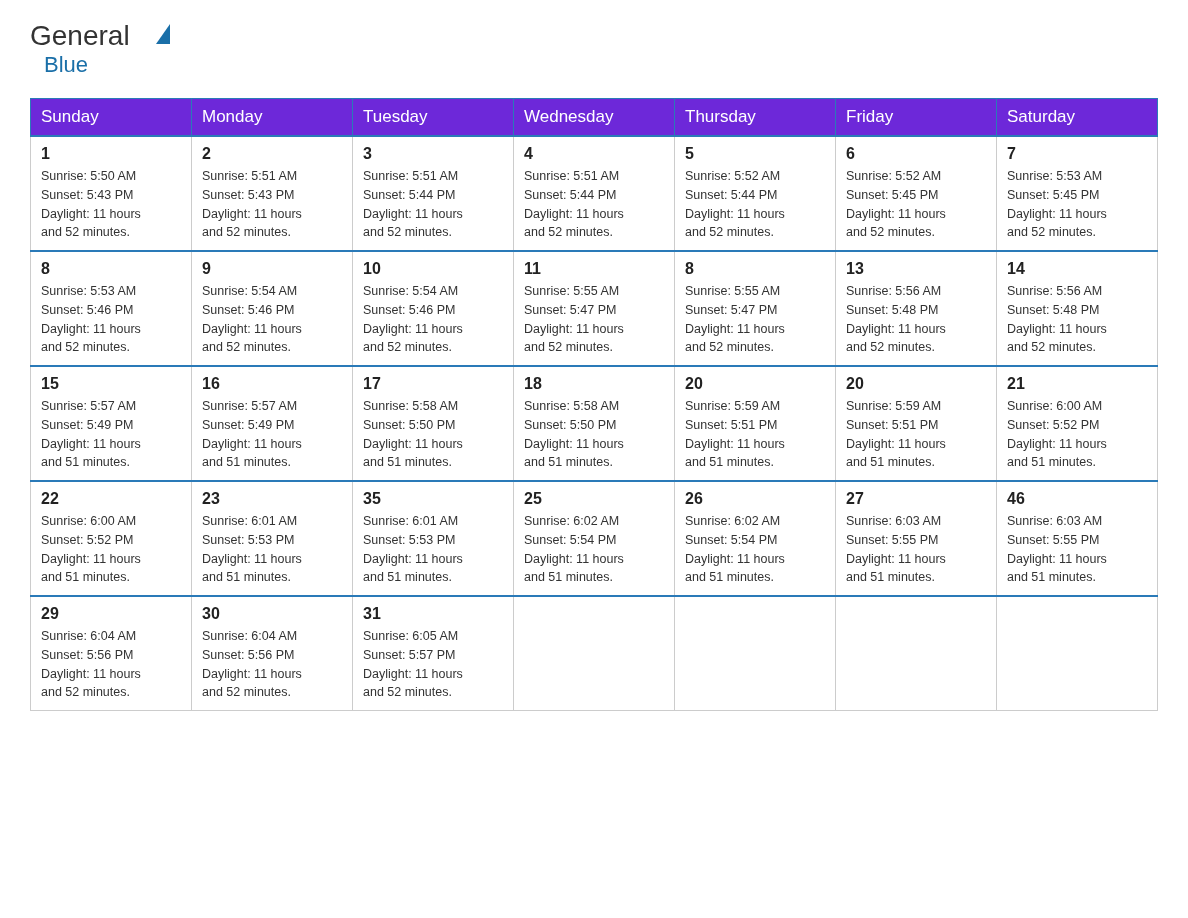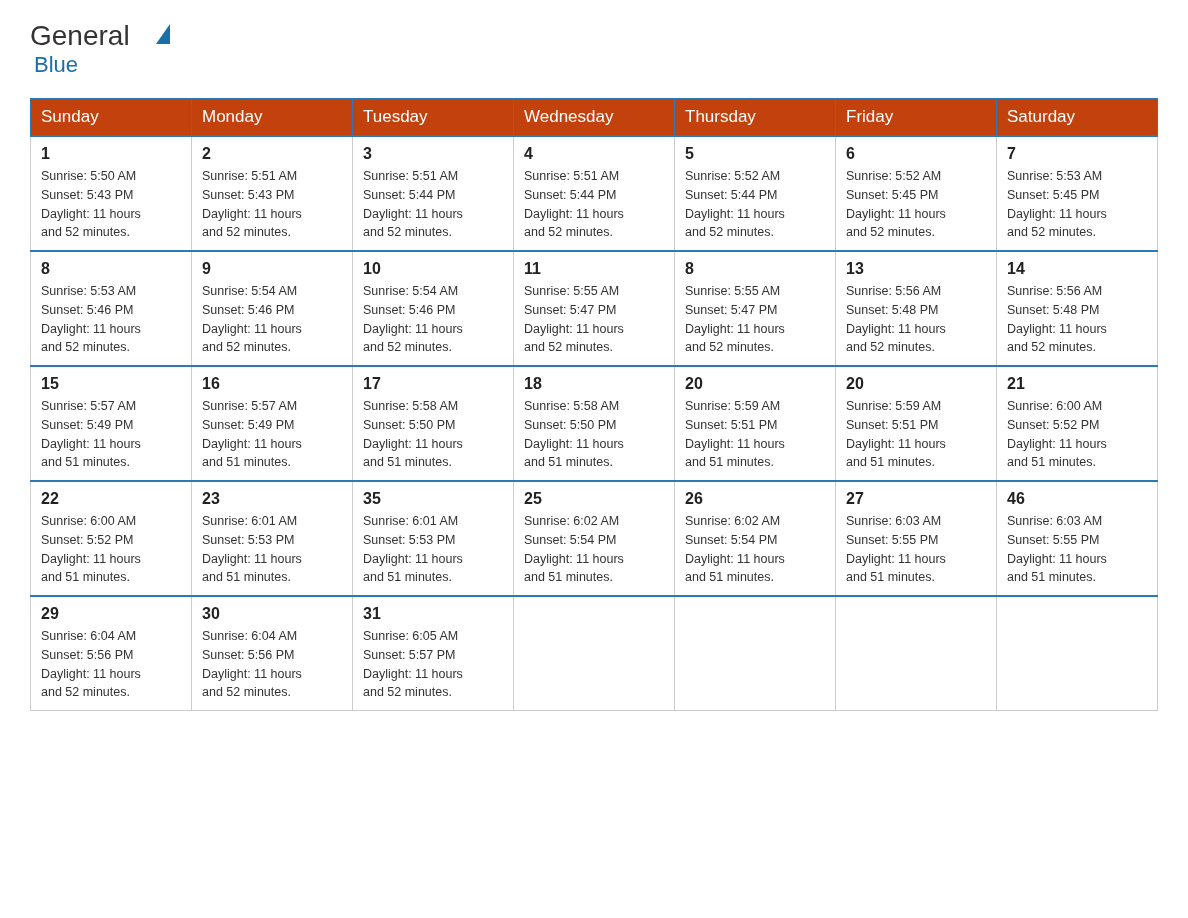--- a/index.html
+++ b/index.html
@@ -60,21 +60,21 @@
     .location {
       font-size: 22px;
       color: #444;
       margin-top: 4px;
     }
     .calendar {
       width: 100%;
       border-collapse: collapse;
     }
     .calendar thead tr th {
-      background-color: #c2410c;
+      background-color: #6d28d9;
       color: #fff;
       padding: 8px 10px;
       text-align: left;
       font-size: 17px;
       font-weight: normal;
       border: 1px solid #2a7ab8;
     }
     .calendar tbody tr td {
       vertical-align: top;
       padding: 8px 10px;
@@ -105,21 +105,21 @@
   </style>
 </head>
 <body>
 
 <div class="header">
   <div class="logo">
     <div class="logo-text">
       <span class="logo-general">General</span>
       <span class="logo-triangle"></span>
     </div>
-    <div style="margin-left:2px;">
+    <div style="margin-left:12px;">
       <span class="logo-blue">Blue</span>
     </div>
   </div>
 </div>
 
 <table class="calendar">
   <thead>
     <tr>
     <th>Sunday</th>
         <th>Monday</th>

